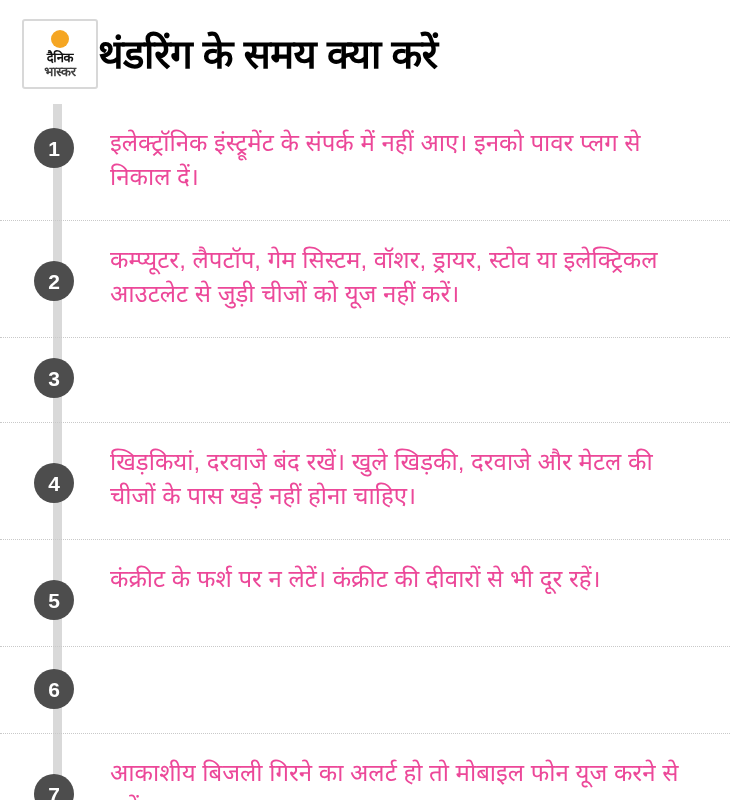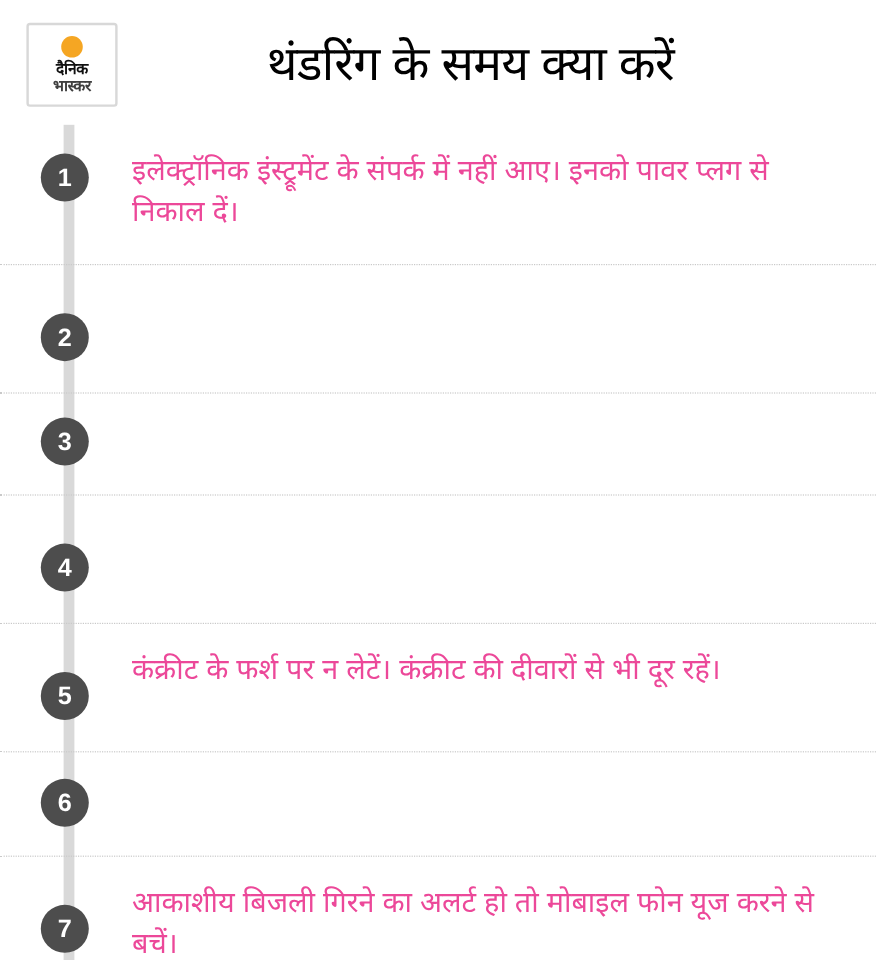--- a/index.html
+++ b/index.html
@@ -60,23 +60,22 @@
   }
   .logo-line2 {
     font-size: 13px;
     font-weight: bold;
     line-height: 1.05;
     color: #404040;
     letter-spacing: -0.3px;
   }
   .title {
     flex: 1;
-    text-align: center;
     font-size: 40px;
-    font-weight: normal;
+    font-weight: bold;
     color: #000000;
     letter-spacing: -0.5px;
     padding-right: 26px;
     line-height: 1.15;
   }
 
   
   .list {
     position: relative;
     padding: 0 0 0 0;
@@ -167,32 +166,34 @@
       <div class="num-cell">
         <div class="badge">1</div>
       </div>
       <div class="text-cell">इलेक्ट्रॉनिक इंस्ट्रूमेंट के संपर्क में नहीं आए। इनको पावर प्लग से निकाल दें।</div>
     </div>
 
     <div class="row row-2">
       <div class="num-cell">
         <div class="badge">2</div>
       </div>
+      <div class="text-cell">कम्प्यूटर, लैपटॉप, गेम सिस्टम, वॉशर, ड्रायर, स्टोव या इलेक्ट्रिकल आउटलेट से जुड़ी चीजों को यूज नहीं करें।</div>
     </div>
 
     <div class="row row-3">
       <div class="num-cell">
         <div class="badge">3</div>
       </div>
     </div>
 
     <div class="row row-4">
       <div class="num-cell">
         <div class="badge">4</div>
       </div>
+      <div class="text-cell">खिड़कियां, दरवाजे बंद रखें। खुले खिड़की, दरवाजे और मेटल की चीजों के पास खड़े नहीं होना चाहिए।</div>
     </div>
 
     <div class="row row-5">
       <div class="num-cell">
         <div class="badge">5</div>
       </div>
       <div class="text-cell">कंक्रीट के फर्श पर न लेटें। कंक्रीट की दीवारों से भी दूर रहें।</div>
     </div>
 
     <div class="row row-6">

